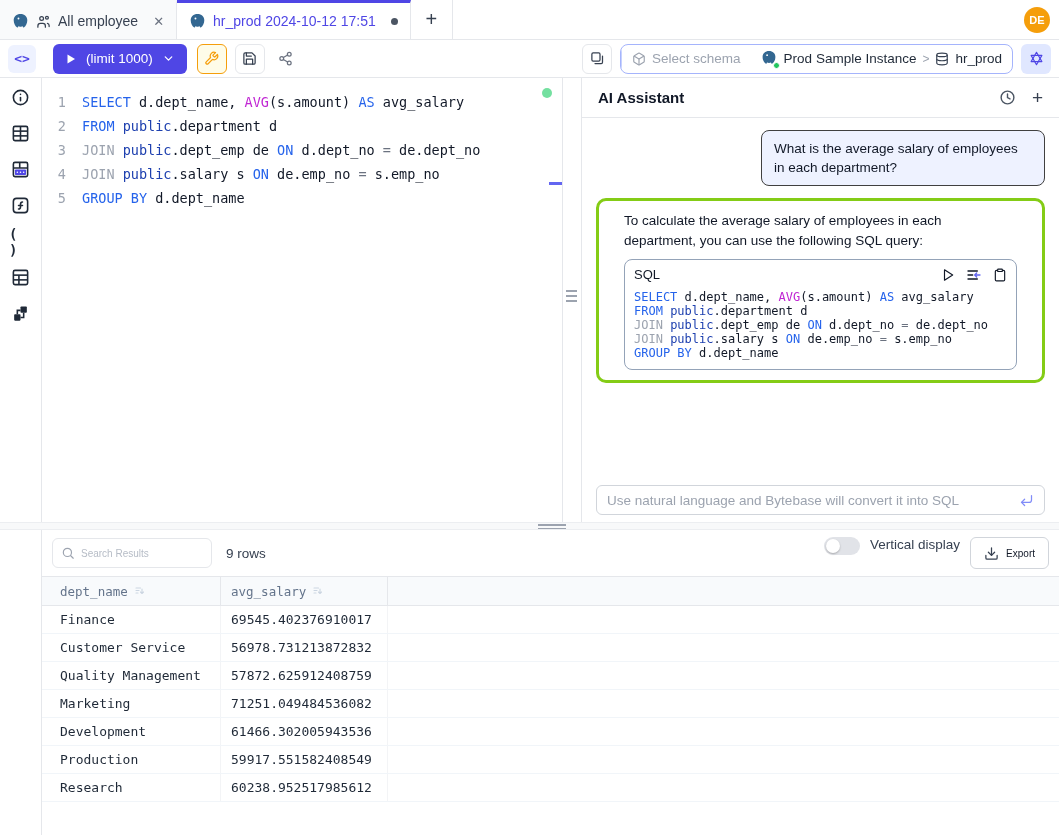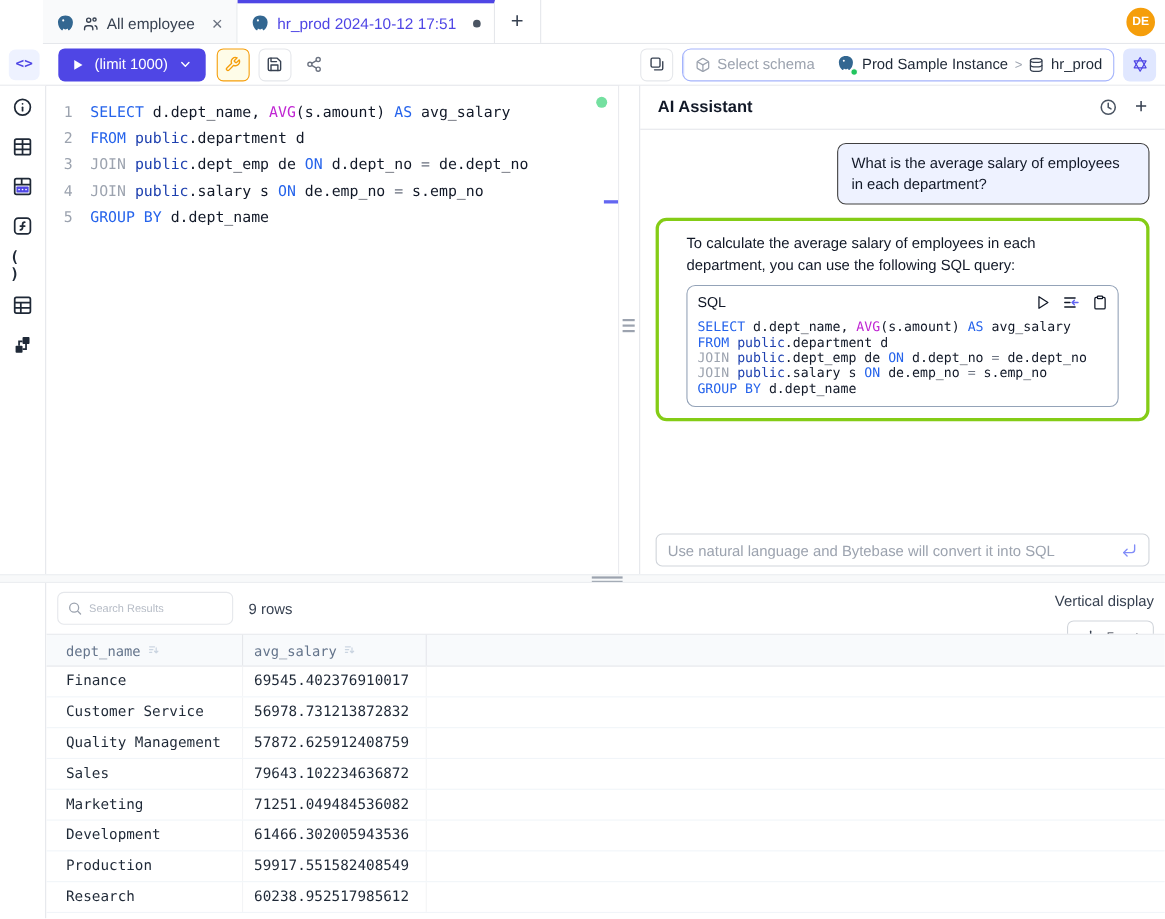--- a/index.html
+++ b/index.html
@@ -3,21 +3,21 @@
 <meta charset="utf-8">
 <style>
   * { margin:0; padding:0; box-sizing:border-box; }
   html,body { width:1059px; height:835px; overflow:hidden; background:#fff;
     font-family:"Liberation Sans", sans-serif; color:#1f2937; }
   .app { position:relative; width:1059px; height:835px; background:#fff; }
   svg { display:block; }
 
   
   .tabbar { position:absolute; top:0; left:0; right:0; height:40px; display:flex; align-items:stretch;
-    background:#fff; border-bottom:1px solid #e5e7eb;margin-left:39px; }
+    background:#fff; border-bottom:1px solid #e5e7eb; }
   .tab { display:flex; align-items:center; gap:7px; padding:0 12px; border-right:1px solid #e5e7eb;
     border-top:3px solid transparent; font-size:14px; color:#374151; background:#f9fafb; cursor:pointer; }
   .tab.active { background:#fff; border-top:3px solid #4f46e5; color:#4f46e5; }
   .tab .close { font-size:13px; color:#6b7280; margin-left:8px; }
   .tab .dirty-dot { width:7px; height:7px; border-radius:50%; background:#4b5563; margin-left:8px; }
   .newtab { width:42px; display:flex; align-items:center; justify-content:center; font-size:20px;
     color:#374151; border-right:1px solid #e5e7eb; background:#fff; cursor:pointer; }
   .avatar { margin-left:auto; align-self:center; margin-right:9px; width:26px; height:26px; border-radius:50%;
     background:#f59e0b; color:#fff; font-size:11px; font-weight:bold; display:flex; align-items:center; justify-content:center; }
   .pg-icon { width:17px; height:17px; position:relative; flex:0 0 auto; }
@@ -102,21 +102,21 @@
   .results { position:absolute; top:530px; left:0; right:0; height:305px; display:flex; background:#fff; }
   .results-side { width:42px; border-right:1px solid #e5e7eb; flex:0 0 auto; }
   .results-main { flex:1; display:flex; flex-direction:column; overflow:hidden; }
   .results-bar { height:46px; flex:0 0 auto; display:flex; align-items:center; padding:0 10px; gap:14px; }
   .search-box { width:160px; height:30px; border:1px solid #e5e7eb; border-radius:6px; display:flex;
     align-items:center; gap:6px; padding:0 8px; color:#9ca3af; }
   .search-box input { flex:1; width:100%; border:none; outline:none; font-size:10px;
     font-family:"Liberation Sans",sans-serif; color:#374151; }
   .search-box input::placeholder { color:#b6bcc6; }
   .rowcount { font-size:13.5px; color:#374151; }
-  .results-bar-right { margin-left:auto; display:flex; align-items:flex-end; gap:10px;flex-direction:column; }
+  .results-bar-right { margin-left:auto; display:flex; align-items:flex-start; gap:10px; }
   .toggle { width:36px; height:18px; border-radius:9px; background:#e1e3e8; position:relative; cursor:pointer; }
   .toggle .knob { position:absolute; left:2px; top:2px; width:14px; height:14px; border-radius:50%;
     background:#fff; box-shadow:0 1px 2px rgba(0,0,0,.25); }
   .toggle-label { font-size:13.5px; color:#374151; }
   .export-btn { height:32px; border:1px solid #d1d5db; border-radius:6px; display:flex; align-items:center;
     gap:7px; padding:0 13px; font-size:10px; color:#111827; cursor:pointer; background:#fff; }
 
   .grid { flex:1; overflow:hidden; }
   .thead { height:30px; display:flex; background:#f8fafc; border-top:1px solid #e5e7eb;
     border-bottom:1px solid #e5e7eb; }
@@ -483,25 +483,20 @@
               <div class="td c1">Customer Service</div>
               <div class="td c2">56978.731213872832</div>
               <div class="td fillcell"></div>
             </div>
             <div class="trow">
               <div class="td c1">Quality Management</div>
               <div class="td c2">57872.625912408759</div>
               <div class="td fillcell"></div>
             </div>
             <div class="trow">
-              <div class="td c1">Sales</div>
-              <div class="td c2">79643.102234636872</div>
-              <div class="td fillcell"></div>
-            </div>
-            <div class="trow">
               <div class="td c1">Marketing</div>
               <div class="td c2">71251.049484536082</div>
               <div class="td fillcell"></div>
             </div>
             <div class="trow">
               <div class="td c1">Development</div>
               <div class="td c2">61466.302005943536</div>
               <div class="td fillcell"></div>
             </div>
             <div class="trow">

